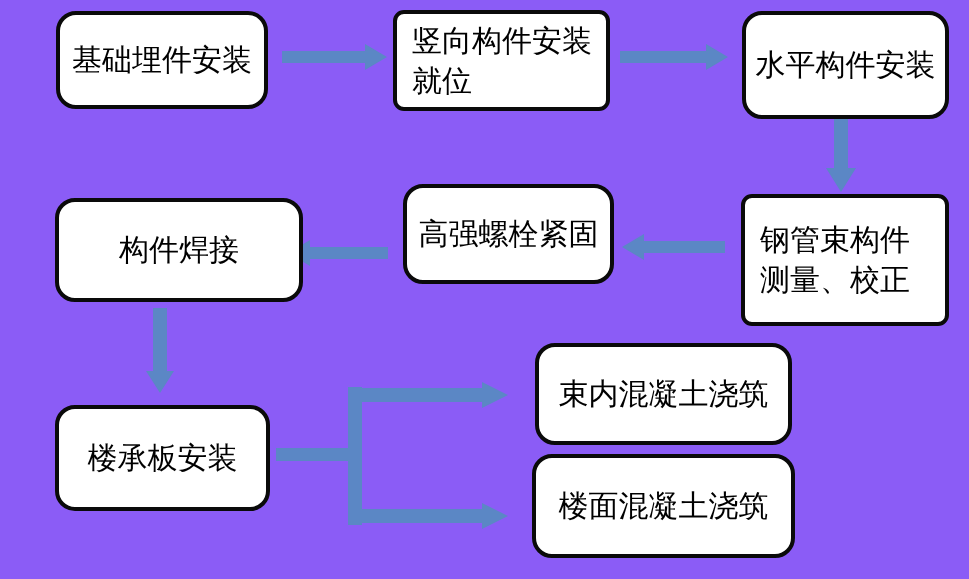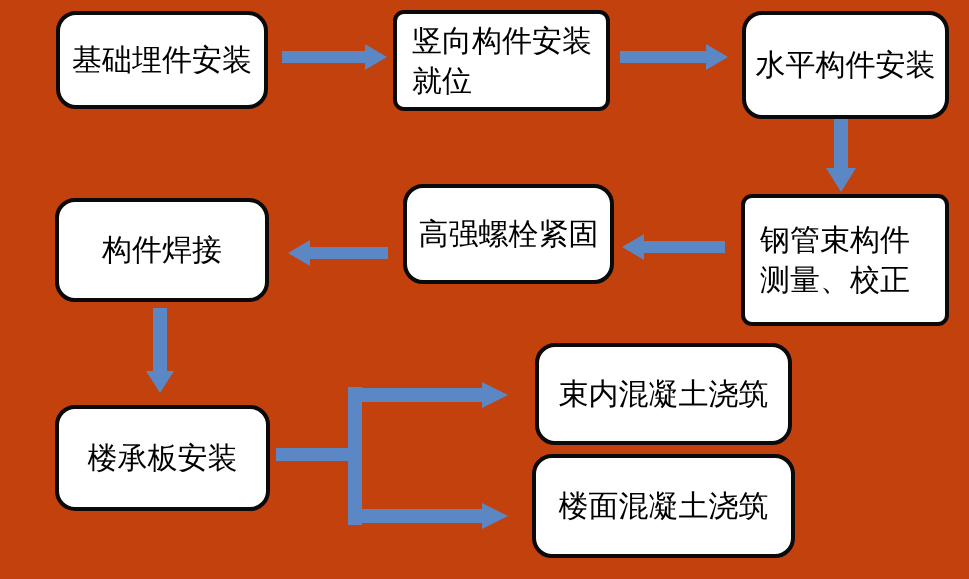--- a/index.html
+++ b/index.html
@@ -4,21 +4,21 @@
 <style>
   html, body {
     margin: 0;
     padding: 0;
     background: #ffffff;
   }
   .canvas {
     position: relative;
     width: 969px;
     height: 579px;
-    background: #c2410c;
+    background: #8b5cf6;
     overflow: hidden;
     font-family: "DejaVu Sans", "Liberation Sans", sans-serif;
   }
   .node {
     position: absolute;
     box-sizing: border-box;
     background: #ffffff;
     border: 4px solid #0a0a0a;
     border-radius: 20px;
     display: flex;
@@ -71,21 +71,21 @@
 
   <div class="node align-left" style="left:741px; top:194px; width:208px; height:132px;">
     <span>钢管束构件
 测量、校正</span>
   </div>
 
   <div class="node" style="left:403px; top:184px; width:211px; height:100px;">
     <span>高强螺栓紧固</span>
   </div>
 
-  <div class="node" style="left:55px; top:198px; width:214px; height:104px;">
+  <div class="node" style="left:55px; top:198px; width:248px; height:104px;">
     <span>构件焊接</span>
   </div>
 
   <div class="node" style="left:535px; top:343px; width:257px; height:102px;">
     <span>束内混凝土浇筑</span>
   </div>
 
   <div class="node" style="left:55px; top:405px; width:215px; height:106px;">
     <span>楼承板安装</span>
   </div>

